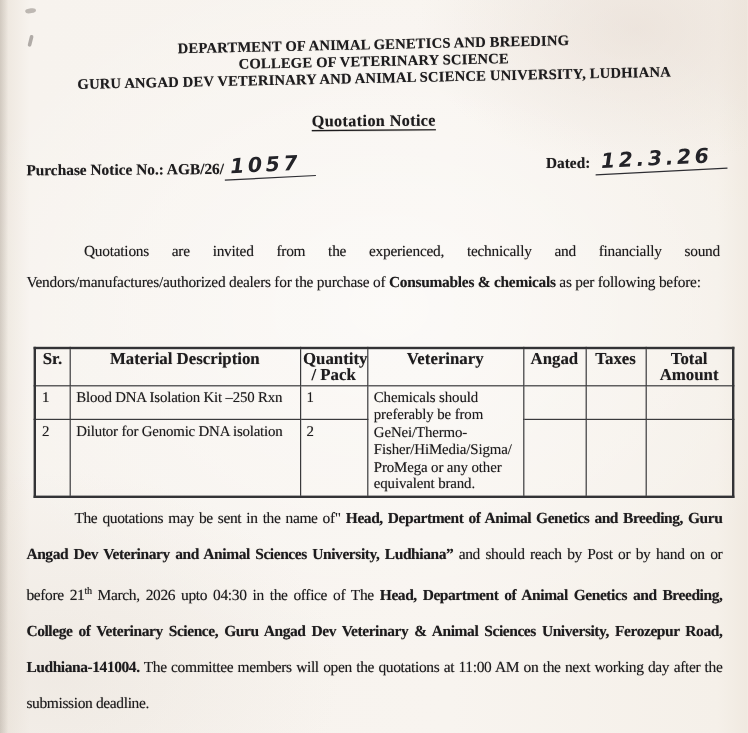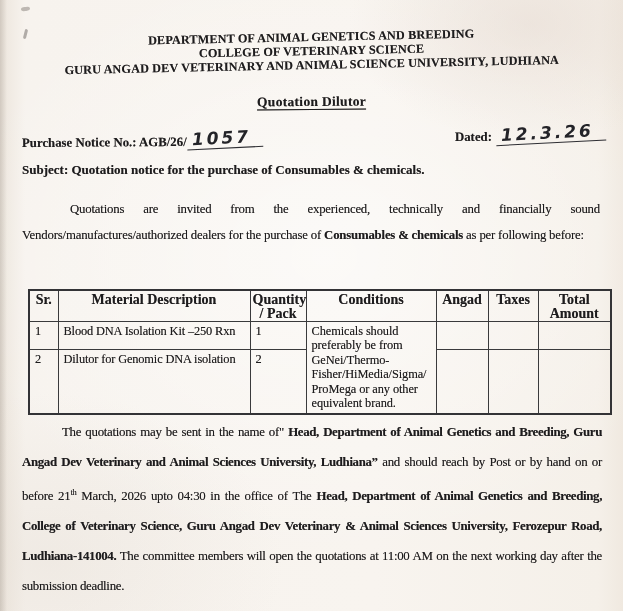--- a/index.html
+++ b/index.html
@@ -80,47 +80,46 @@
   <div class="edge-left"></div>
   <div class="mark-a"></div>
   <div class="mark-b"></div>
 
   <div class="letterhead">
     <div>DEPARTMENT OF ANIMAL GENETICS AND BREEDING</div>
     <div>COLLEGE OF VETERINARY SCIENCE</div>
     <div>GURU ANGAD DEV VETERINARY AND ANIMAL SCIENCE UNIVERSITY, LUDHIANA</div>
   </div>
 
-  <div class="notice-title"><span>Quotation Dilutor</span></div>
+  <div class="notice-title"><span>Quotation Notice</span></div>
 
   <div class="meta-row">
     <span class="meta-label">Purchase Notice No.: AGB/26/</span><span class="handwritten">1057</span>
     <span class="dated-group"><span class="meta-label">Dated:</span> <span class="handwritten">12.3.26</span></span>
   </div>
 
-  <div class="subject">Subject: Quotation notice for the purchase of Consumables &amp; chemicals.</div>
 
   <p class="para intro"><span>Quotations are invited from the experienced, technically and financially sound Vendors/manufactures/authorized dealers for the purchase of </span><b>Consumables &amp; chemicals</b><span> as per following before:</span></p>
 
   <table class="items-table">
     <colgroup>
       <col style="width:29px">
         <col style="width:192px">
         <col style="width:56px">
         <col style="width:130px">
         <col style="width:52px">
         <col style="width:50px">
         <col style="width:73px">
     </colgroup>
     <thead>
       <tr>
         <th>Sr.</th>
         <th>Material Description</th>
         <th>Quantity / Pack</th>
-        <th>Conditions</th>
+        <th>Veterinary</th>
         <th>Angad</th>
         <th>Taxes</th>
         <th>Total Amount</th>
       </tr>
     </thead>
     <tbody>
       <tr class="row-1">
         <td class="cell-sr">1</td>
         <td class="cell-desc">Blood DNA Isolation Kit –250 Rxn</td>
         <td>1</td>

